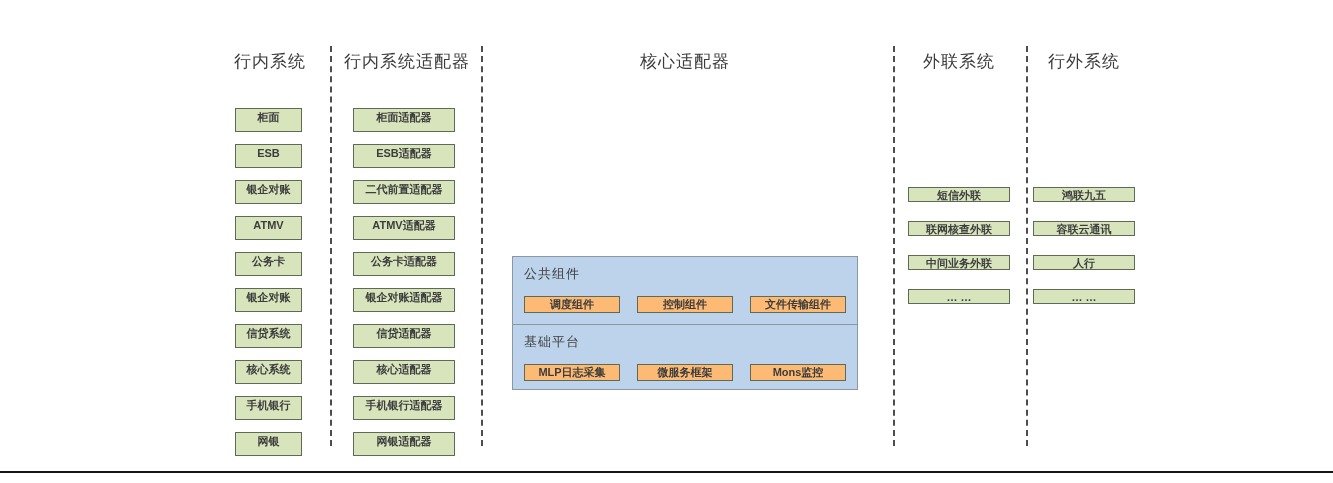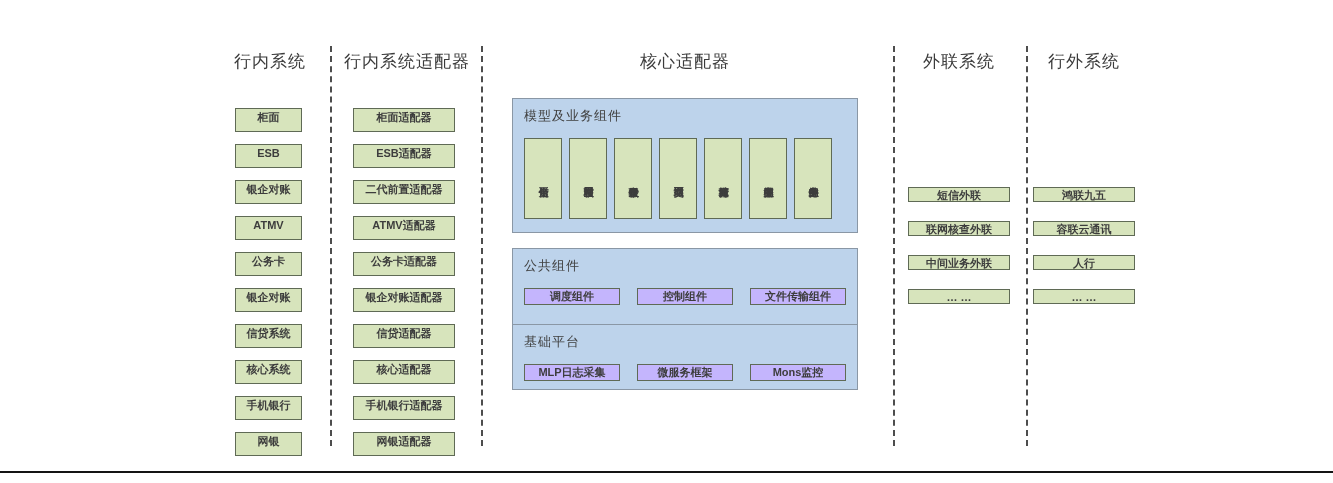--- a/index.html
+++ b/index.html
@@ -20,21 +20,21 @@
   .psection{position:absolute;left:512px;width:346px;box-sizing:border-box;
             background:#bdd3eb;border:1px solid #8a97a5;}
   .psection-label{position:absolute;left:11px;top:8px;font-size:13px;color:#404040;letter-spacing:1px;}
   .pitems{position:absolute;left:11px;right:11px;display:flex;}
   .vitems{top:39px;gap:7px;justify-content:flex-start;}
   .hitems{top:39px;justify-content:space-between;}
   .vbox{box-sizing:border-box;width:38px;height:81px;background:#d7e4bc;border:1px solid #5f6a55;
         writing-mode:vertical-lr;text-orientation:upright;display:inline-flex;align-items:center;
         justify-content:center;font-size:10px;font-weight:bold;color:#3d3d3d;line-height:1.05;
         letter-spacing:0px;}
-  .hbox{box-sizing:border-box;width:96px;height:17px;background:#c4b5fd;border:1px solid #5f6a55;
+  .hbox{box-sizing:border-box;width:96px;height:17px;background:#fdba74;border:1px solid #5f6a55;
         font-size:11px;font-weight:bold;color:#3d3d3d;text-align:center;line-height:15px;}
 
   .bottom-rule{position:absolute;left:0;top:471px;width:1333px;height:2px;background:#141414;}
 </style>
 </head>
 <body>
 
 <div class="canvas">
 
   <div class="col-title" style="left:200px;width:140px;">行内系统</div>
@@ -67,34 +67,22 @@
       <div class="box">二代前置适配器</div>
       <div class="box">ATMV适配器</div>
       <div class="box">公务卡适配器</div>
       <div class="box">银企对账适配器</div>
       <div class="box">信贷适配器</div>
       <div class="box">核心适配器</div>
       <div class="box">手机银行适配器</div>
       <div class="box">网银适配器</div>
     </div>
 
-  <div class="psection" style="top:98px;height:135px;">
-    <div class="psection-label">模型及业务组件</div>
-    <div class="pitems vitems" id="sec0-items">
-        <div class="vbox">短信平台</div>
-        <div class="vbox">联网核查</div>
-        <div class="vbox">银联及银行卡</div>
-        <div class="vbox">同城票交</div>
-        <div class="vbox">城商行清算</div>
-        <div class="vbox">中间业务模型</div>
-        <div class="vbox">中间业务组件</div>
-      </div>
-  </div>
 
-  <div class="psection" style="top:248px;height:77px;">
+  <div class="psection" style="top:256px;height:77px;">
     <div class="psection-label">公共组件</div>
     <div class="pitems hitems" id="sec1-items">
         <div class="hbox">调度组件</div>
         <div class="hbox">控制组件</div>
         <div class="hbox">文件传输组件</div>
       </div>
   </div>
 
   <div class="psection" style="top:324px;height:66px;">
     <div class="psection-label">基础平台</div>

